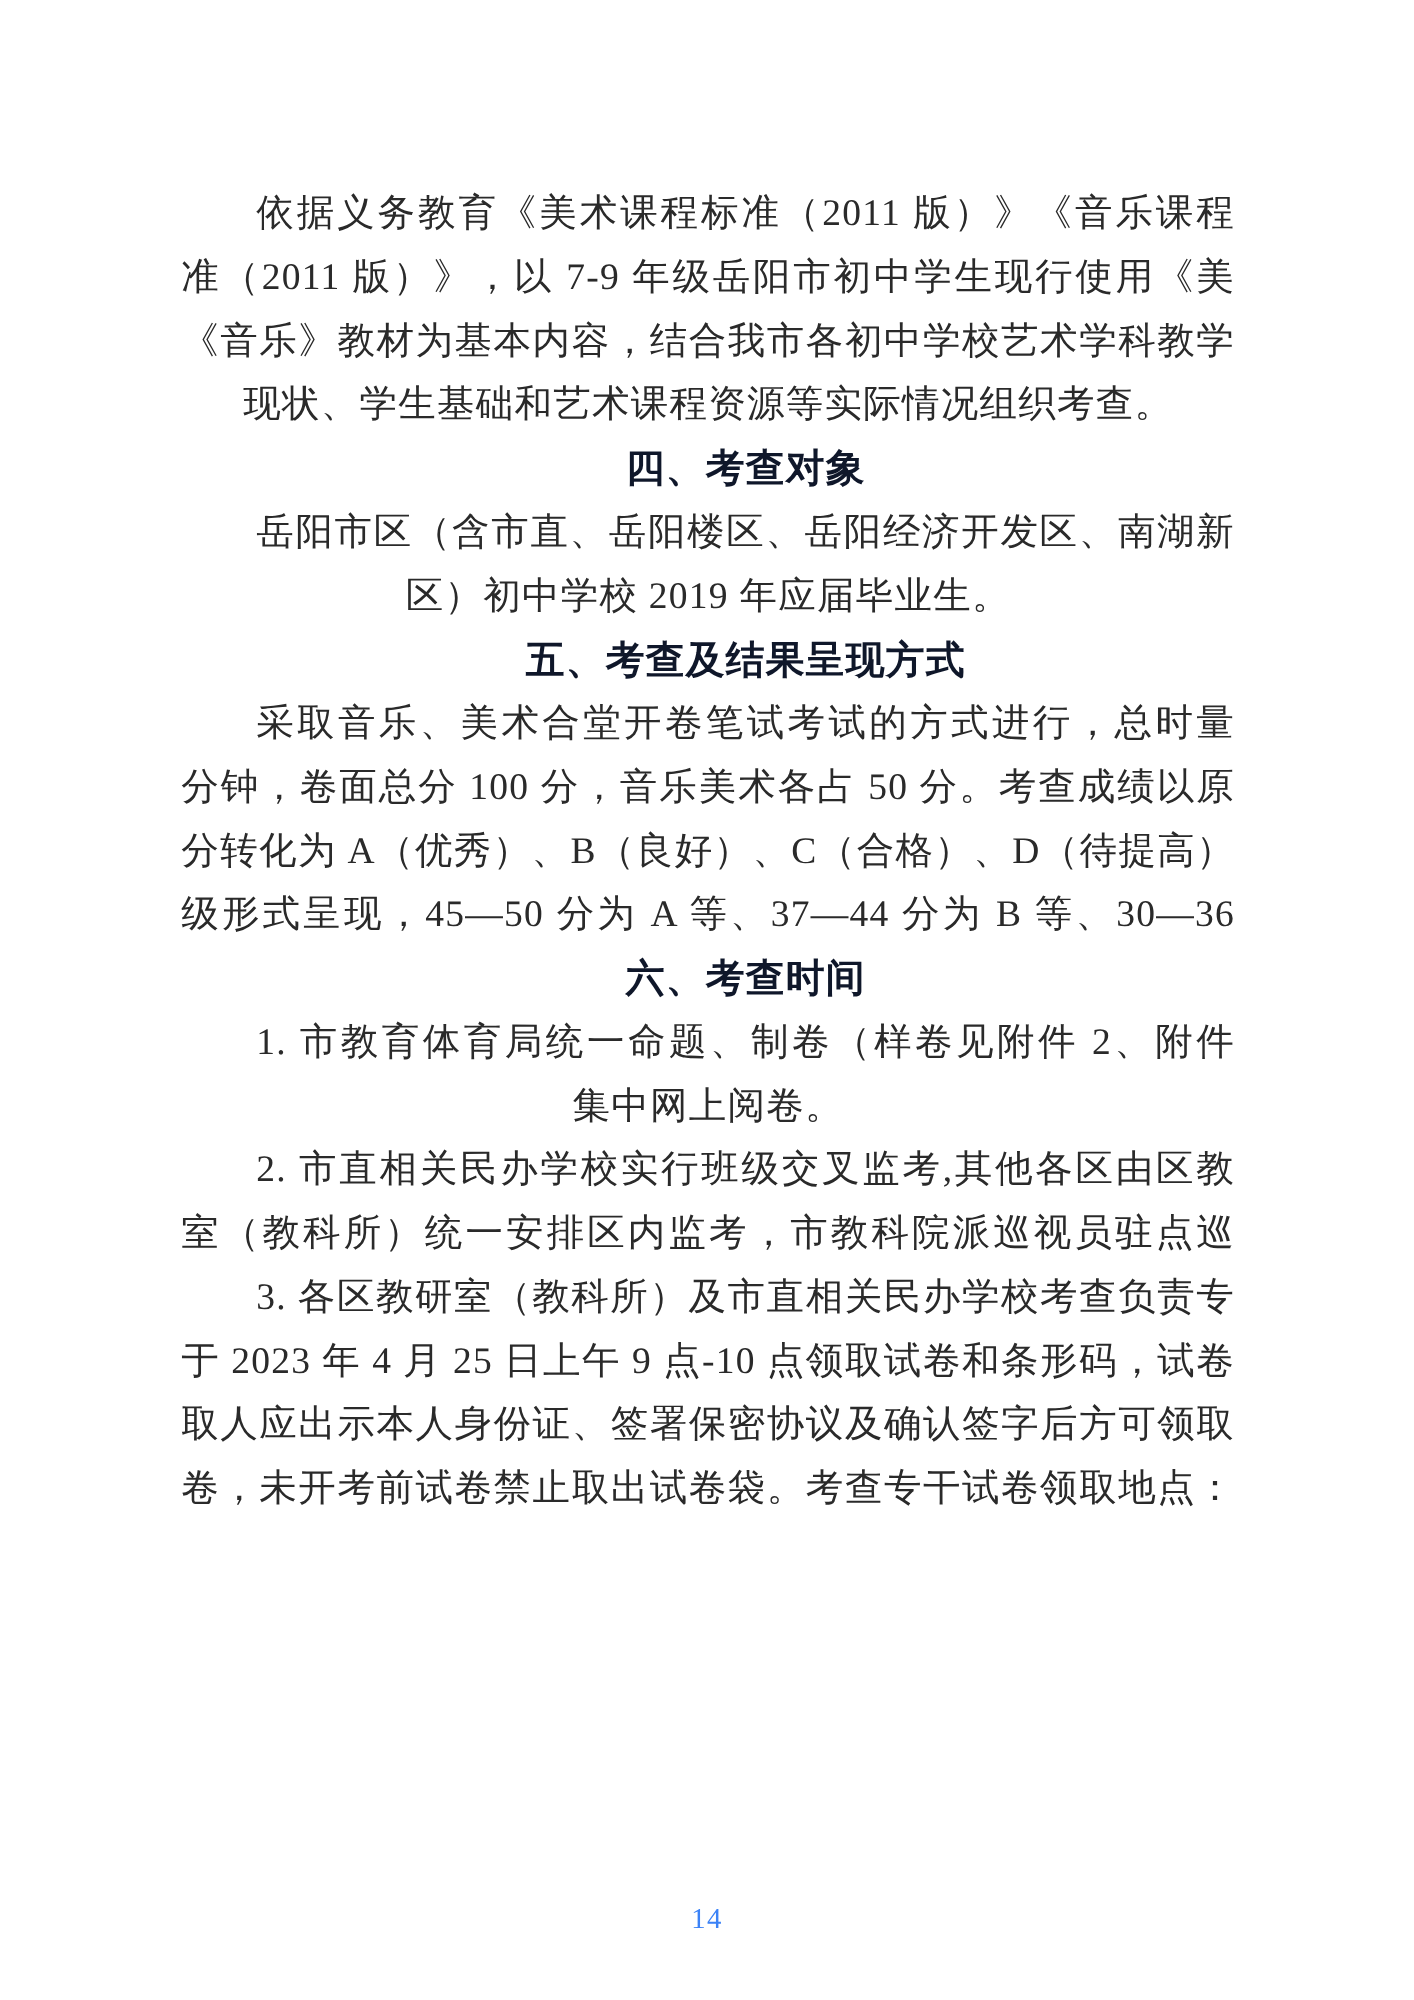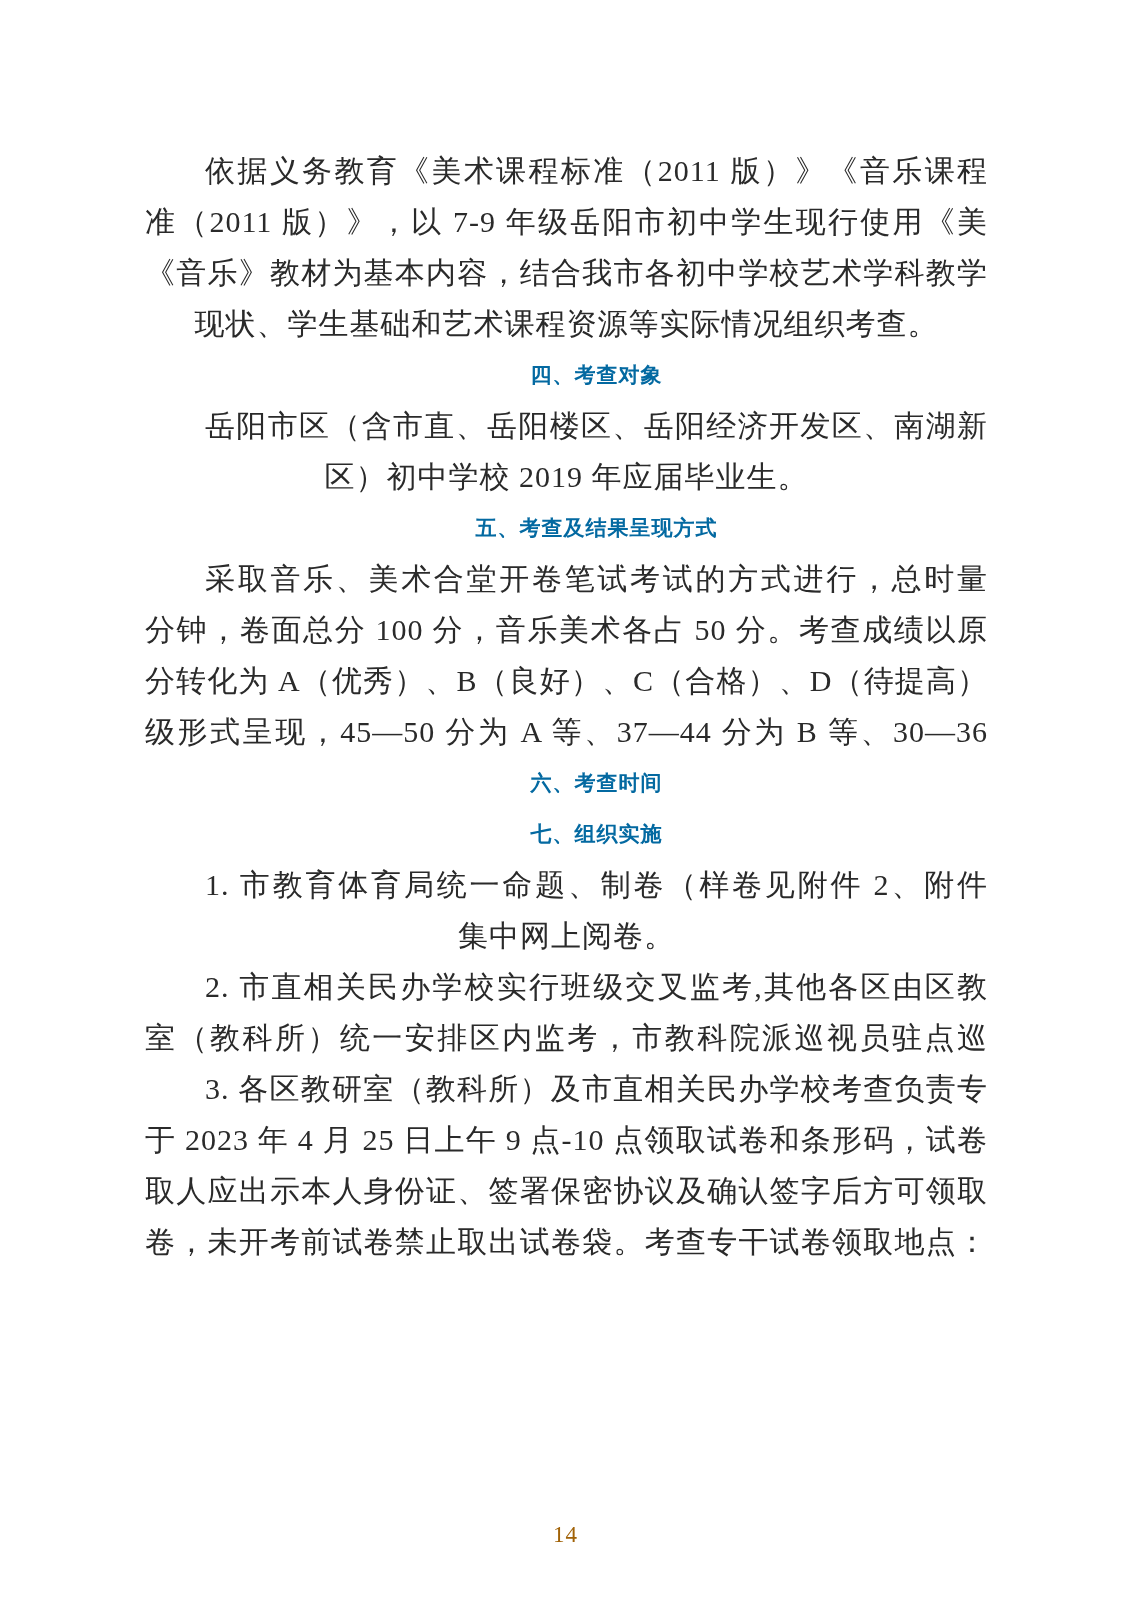--- a/index.html
+++ b/index.html
@@ -29,52 +29,51 @@
   .j{
     text-align:justify;
     text-align-last:justify;
   }
   .ind{
     text-indent:60px;
   }
   .hd{
     font-family:"Liberation Sans","DejaVu Sans",sans-serif;
     font-weight:700;
-    color:#0369a1;
-    font-size:21px;
+    color:#0f172a;
+    font-size:31px;
   }
   .pageno{
     position:absolute;
     left:0;top:1522px;
     width:100%;
     text-align:center;
     font-size:23px;
     letter-spacing:1px;
-    color:#a16207;
+    color:#3b82f6;
   }
 </style>
 </head>
 <body>
 
 <div class="page">
   <div class="doc">
     <div class="ln ind j">依据义务教育《美术课程标准（2011 版）》《音乐课程标</div>
     <div class="ln j">准（2011 版）》，以 7-9 年级岳阳市初中学生现行使用《美术》</div>
     <div class="ln j">《音乐》教材为基本内容，结合我市各初中学校艺术学科教学</div>
     <div class="ln">现状、学生基础和艺术课程资源等实际情况组织考查。</div>
     <div class="ln hd ind">四、考查对象</div>
     <div class="ln ind j">岳阳市区（含市直、岳阳楼区、岳阳经济开发区、南湖新</div>
     <div class="ln">区）初中学校 2019 年应届毕业生。</div>
     <div class="ln hd ind">五、考查及结果呈现方式</div>
     <div class="ln ind j">采取音乐、美术合堂开卷笔试考试的方式进行，总时量 60</div>
     <div class="ln j">分钟，卷面总分 100 分，音乐美术各占 50 分。考查成绩以原始</div>
     <div class="ln j">分转化为 A（优秀）、B（良好）、C（合格）、D（待提高）等</div>
     <div class="ln j">级形式呈现，45—50 分为 A 等、37—44 分为 B 等、30—36 分为</div>
     <div class="ln hd ind">六、考查时间</div>
-    <div class="ln hd ind">七、组织实施</div>
     <div class="ln ind j">1. 市教育体育局统一命题、制卷（样卷见附件 2、附件 4），</div>
     <div class="ln">集中网上阅卷。</div>
     <div class="ln ind j">2. 市直相关民办学校实行班级交叉监考,其他各区由区教研</div>
     <div class="ln j">室（教科所）统一安排区内监考，市教科院派巡视员驻点巡考。</div>
     <div class="ln ind j">3. 各区教研室（教科所）及市直相关民办学校考查负责专干</div>
     <div class="ln j">于 2023 年 4 月 25 日上午 9 点-10 点领取试卷和条形码，试卷领</div>
     <div class="ln j">取人应出示本人身份证、签署保密协议及确认签字后方可领取试</div>
     <div class="ln j">卷，未开考前试卷禁止取出试卷袋。考查专干试卷领取地点：岳</div>
   </div>
   <div class="pageno">14</div>

